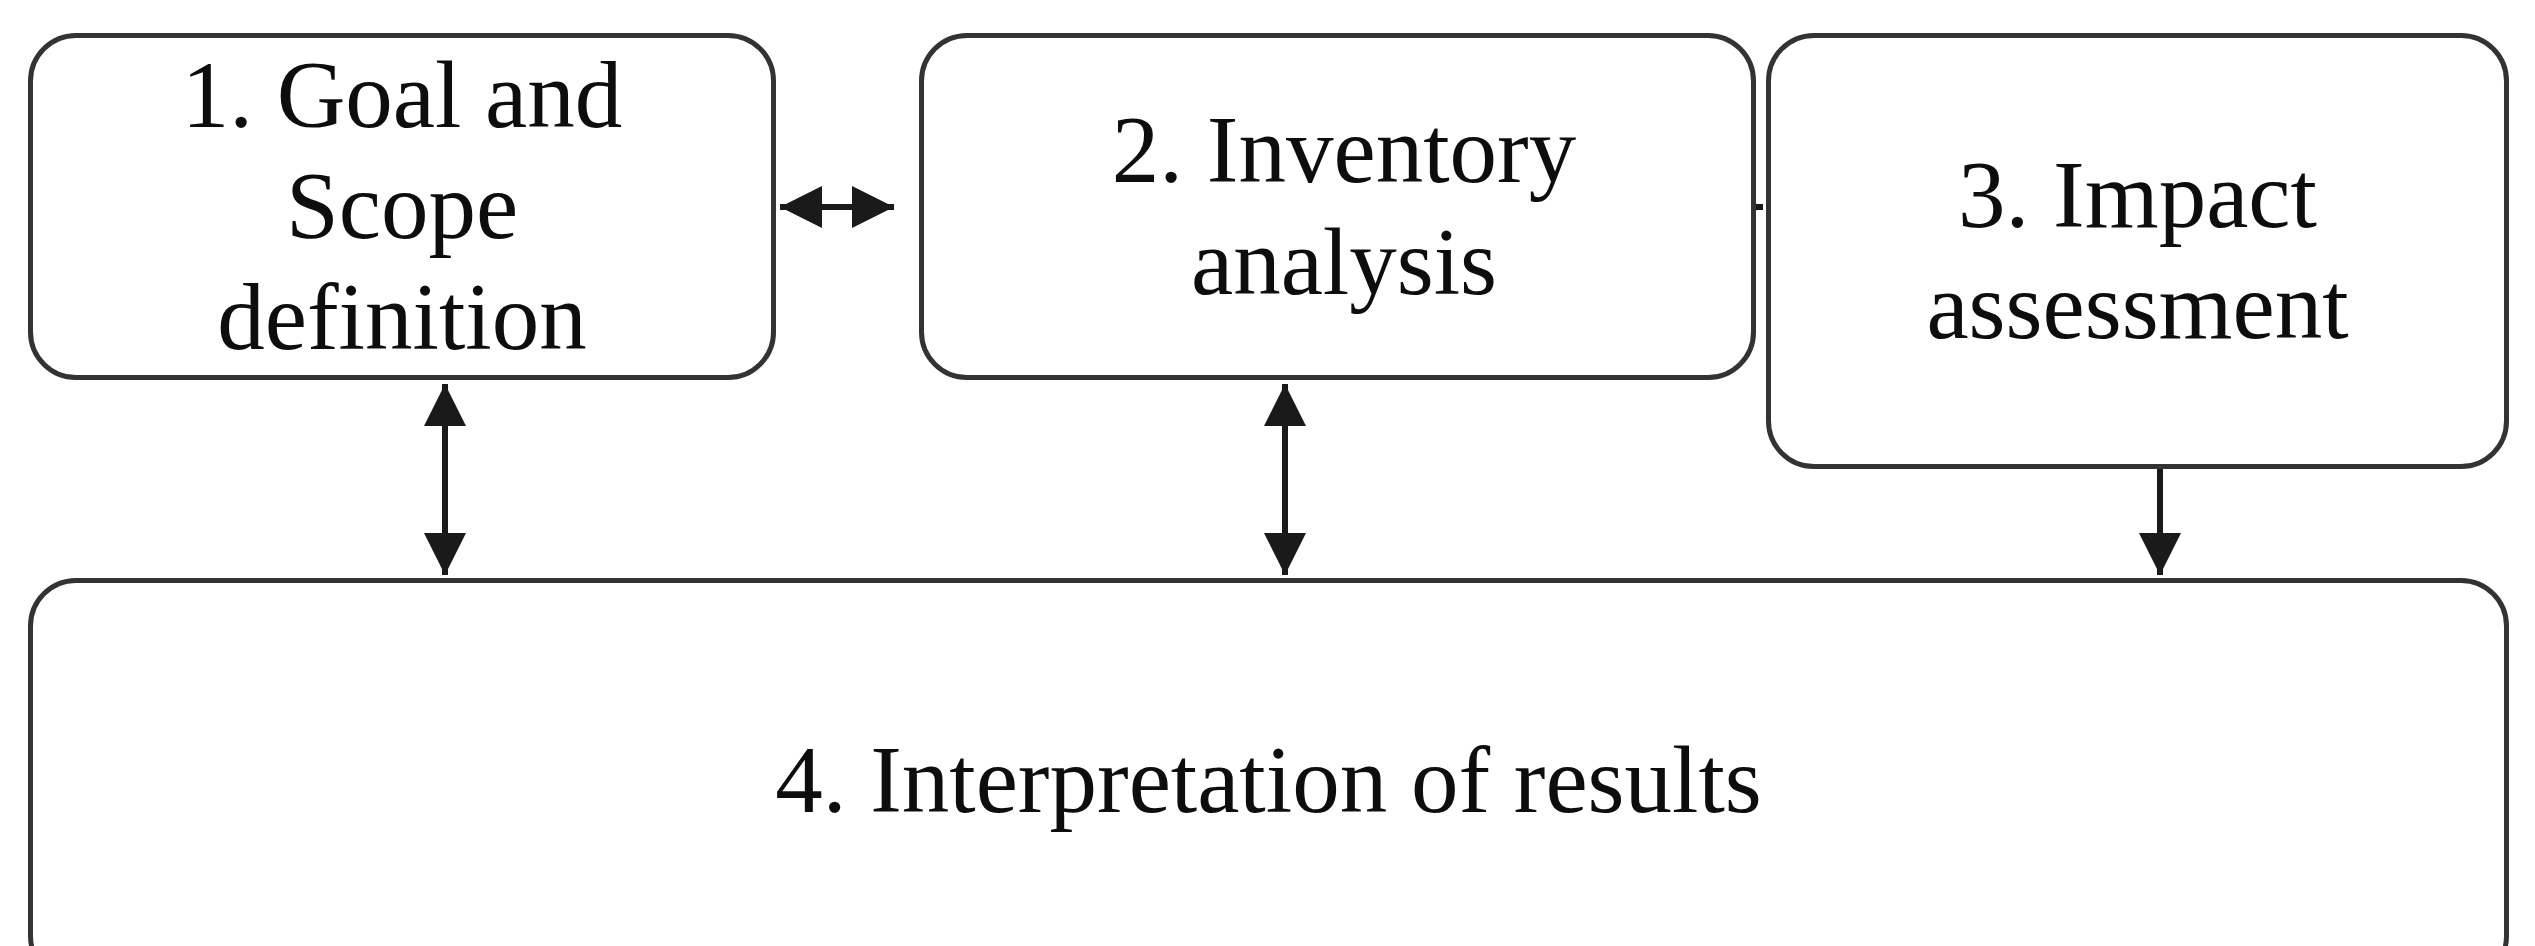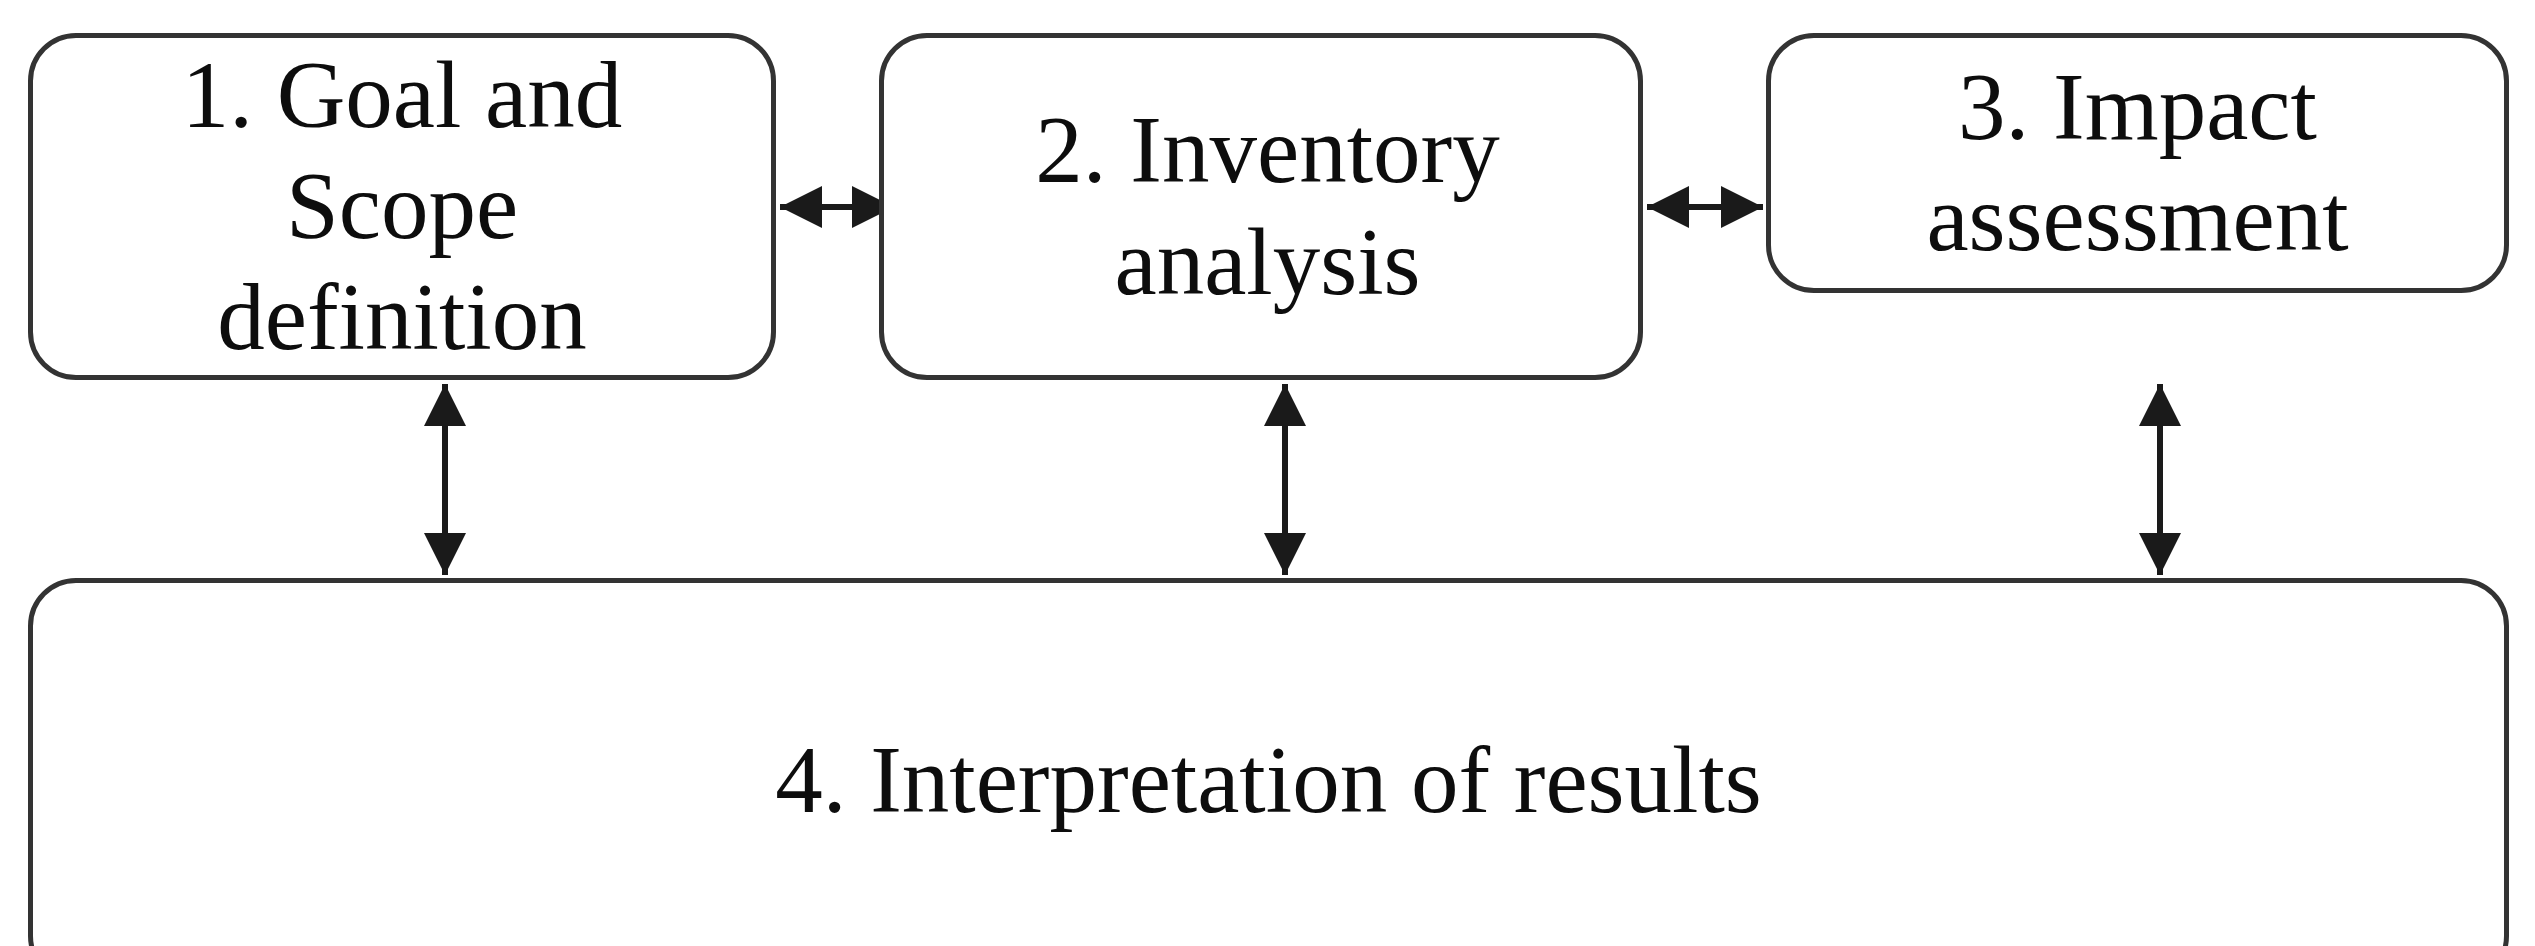--- a/index.html
+++ b/index.html
@@ -27,22 +27,22 @@
     text-align: center;
     color: #0d0d0d;
     font-size: 95px;
     line-height: 1.17;
   }
   .node .label {
     white-space: pre-line;
     padding: 0 20px;
   }
   #node-goal-scope      { left: 28px;   top: 33px;  width: 748px;  height: 347px; }
-  #node-inventory       { left: 879px;  top: 33px;  width: 764px;  height: 347px; padding-left: 13px; }
-  #node-impact          { left: 1766px; top: 33px;  width: 743px;  height: 260px; }
+  #node-inventory       { left: 919px;  top: 33px;  width: 837px;  height: 347px; padding-left: 13px; }
+  #node-impact          { left: 1766px; top: 33px;  width: 743px;  height: 436px; }
   #node-interpretation  { left: 28px;   top: 578px; width: 2481px; height: 406px; }
   svg.connectors {
     position: absolute;
     left: 0; top: 0;
     width: 2535px;
     height: 946px;
     pointer-events: none;
   }
   svg.connectors line {
     stroke: #1a1a1a;

